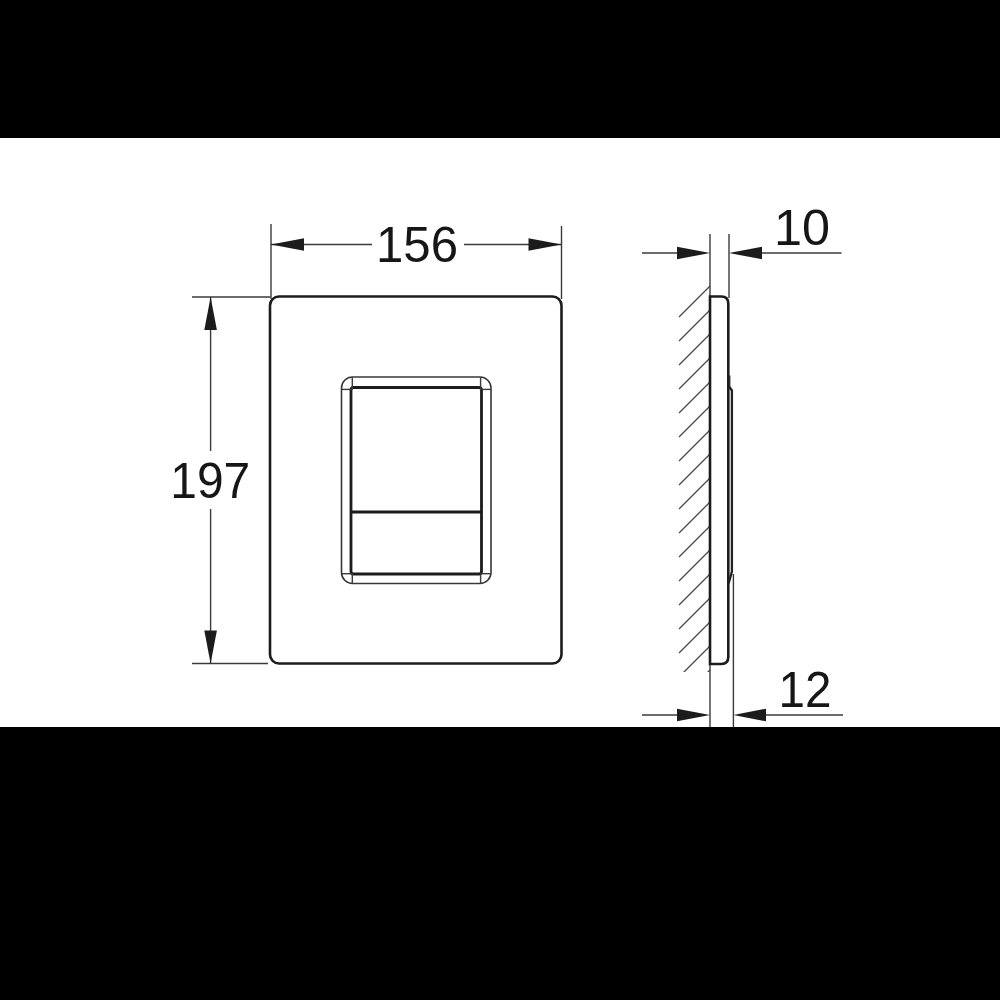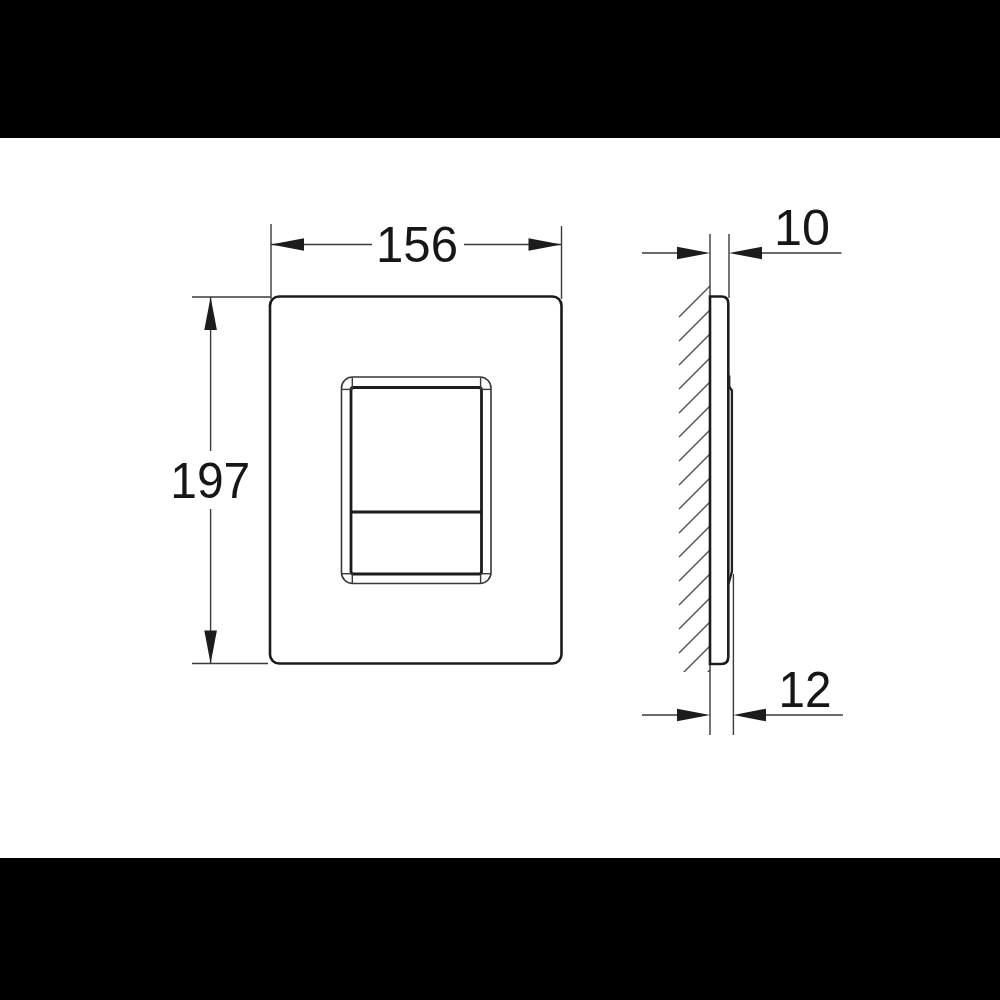--- a/index.html
+++ b/index.html
@@ -1,16 +1,16 @@
 <!DOCTYPE html>
 <html><head>
 <meta charset="utf-8">
 <style>
   html,body{margin:0;padding:0;background:#000;}
-  .page{position:relative;width:1000px;height:1000px;background:#fff;overflow:hidden;font-family:"Liberation Sans",sans-serif;}
+  .page{position:relative;width:1000px;height:727px;background:#fff;overflow:hidden;font-family:"Liberation Sans",sans-serif;}
 </style>
 </head>
 <body>
 <div class="page">
 <svg width="1000" height="1000" viewBox="0 0 1000 1000" xmlns="http://www.w3.org/2000/svg">
 
   <rect x="0" y="0" width="1000" height="1000" fill="#ffffff"></rect>
 
   <rect x="0" y="0" width="1000" height="138" fill="#000000"></rect>
 

